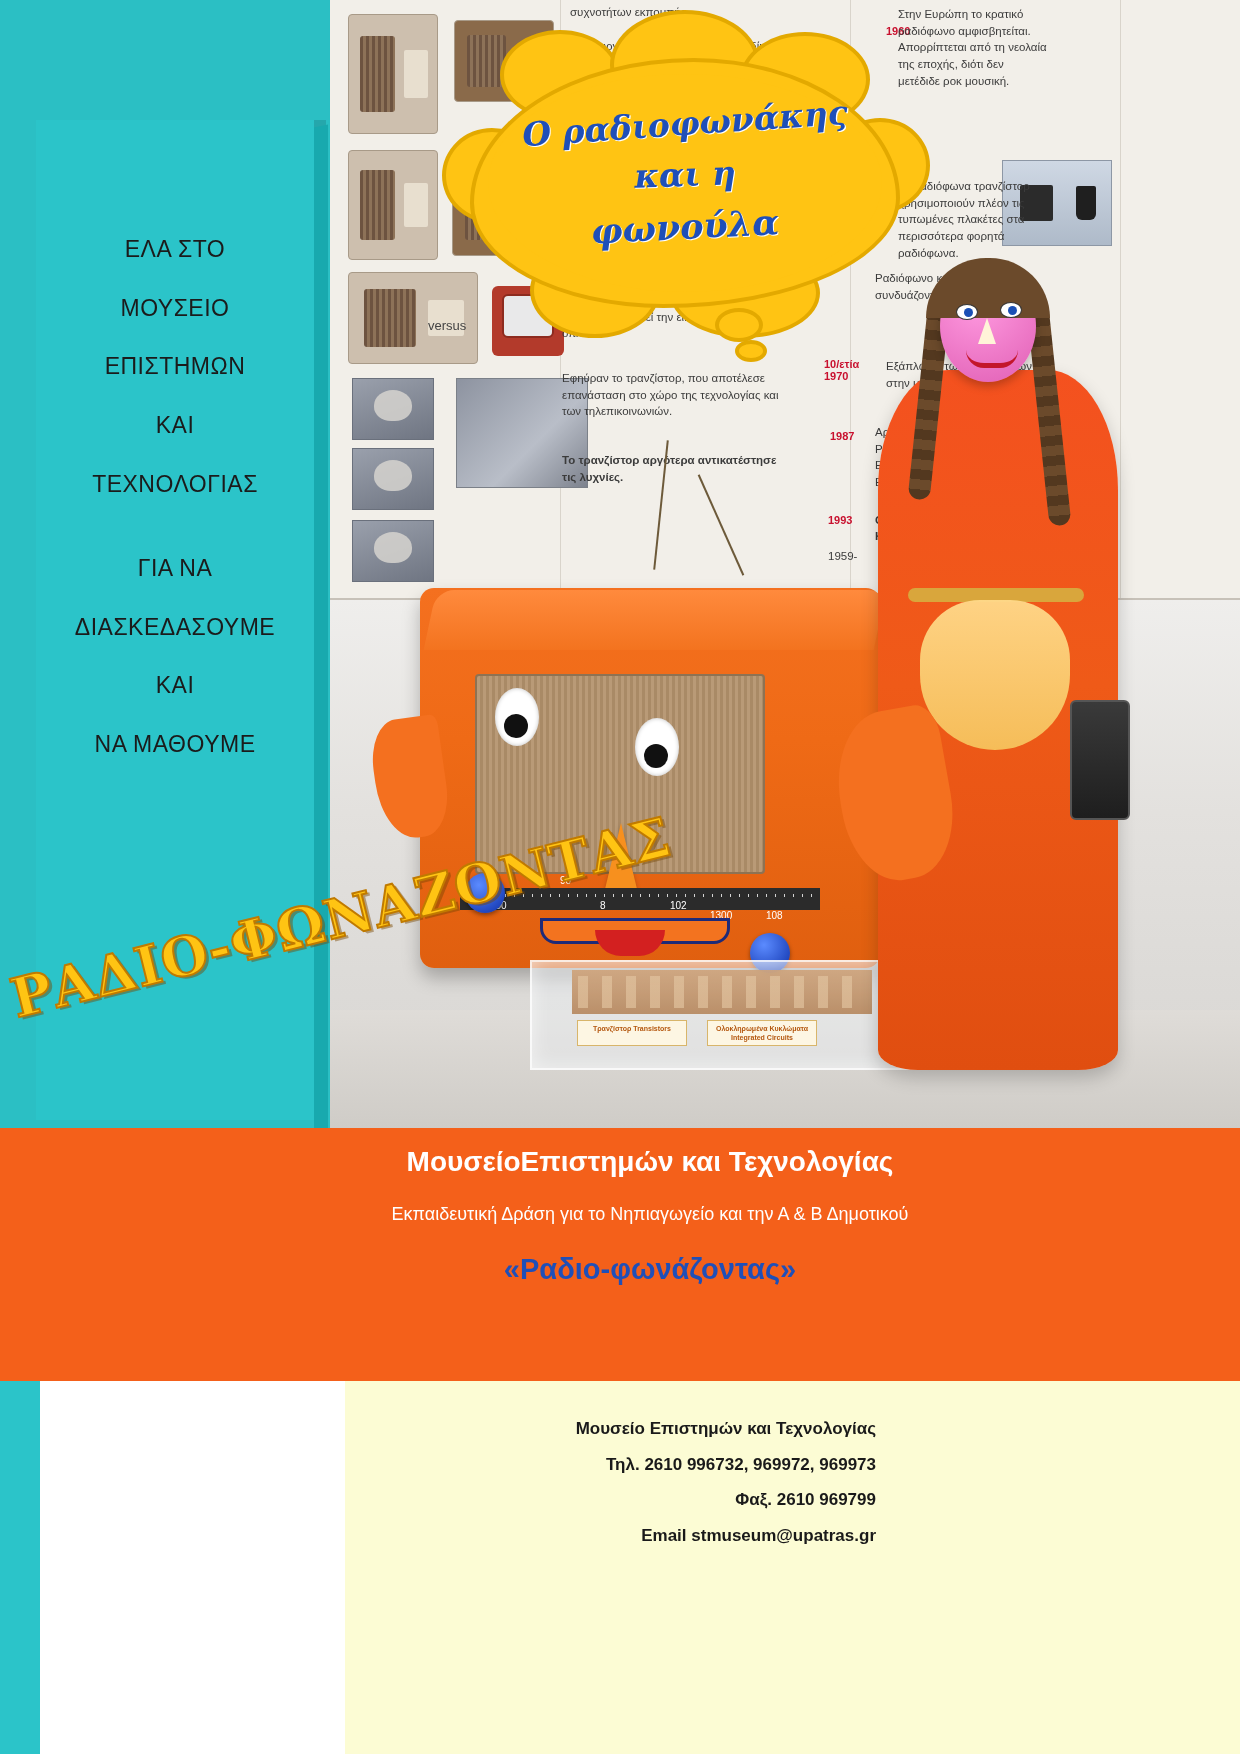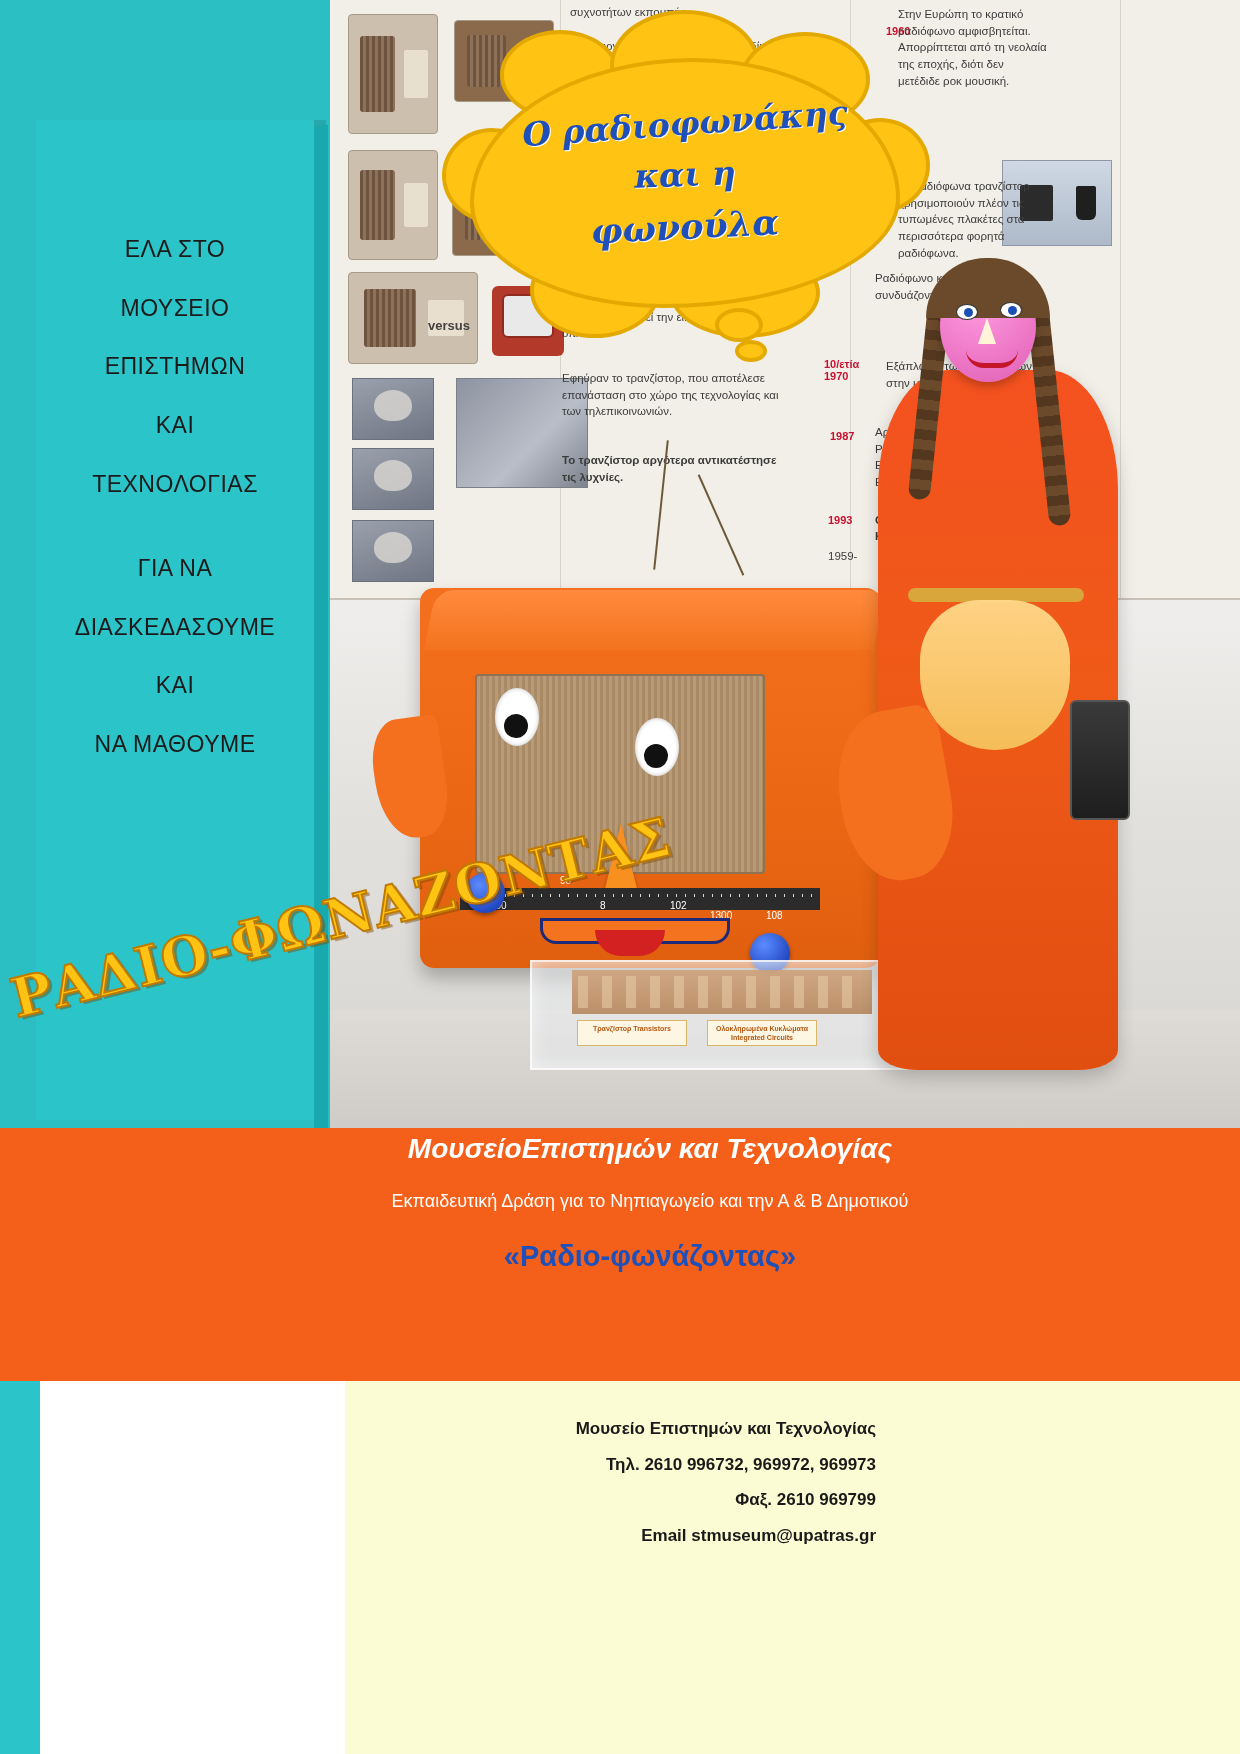--- a/index.html
+++ b/index.html
@@ -391,21 +391,21 @@
   .orange-band {
     position: absolute; left: 0; top: 1128px; width: 1240px; height: 253px;
     background: #f4601a;
     z-index: 7;
   }
   .orange-band .line1,
   .orange-band .line2 {
     color: #fff; font-weight: bold; font-size: 28px; text-align: center;
     margin-left: 60px;
   }
-  .orange-band .line1 { padding-top: 5px; font-style: italic; }
+  .orange-band .line1 { padding-top: 18px; }
   .orange-band .line2 { padding-top: 12px; }
   .orange-band .line3 {
     color: #fff; font-size: 18px; text-align: center; padding-top: 26px;
     margin-left: 60px;
   }
   .orange-band .line4 {
     color: #1f4fb8; font-weight: bold; font-size: 29px; text-align: center;
     padding-top: 28px; margin-left: 60px;
   }
 
@@ -461,21 +461,21 @@
         <div class="speaker"></div>
           <div class="dial"></div>
       </div>
       <div class="thumb" style="left:18px;top:272px;width:130px;height:92px;">
         <div class="speaker"></div>
           <div class="dial"></div>
       </div>
       <div class="tv" style="left:162px;top:286px;width:72px;height:70px;">
         <div class="screen"></div>
       </div>
-      <div class="versus" style="left:98px;top:318px;font-weight:bold;">versus</div>
+      <div class="versus" style="left:98px;top:318px;">versus</div>
 
       <div class="portrait" style="left:22px;top:378px;width:82px;height:62px;"></div>
       <div class="portrait" style="left:22px;top:448px;width:82px;height:62px;"></div>
       <div class="portrait" style="left:22px;top:520px;width:82px;height:62px;"></div>
       <div class="bw-photo" style="left:126px;top:378px;width:132px;height:110px;"></div>
 
       <div class="chip-photo" style="left:672px;top:160px;width:110px;height:86px;">
         <div class="chip"></div>
           <div class="chip2"></div>
       </div>

